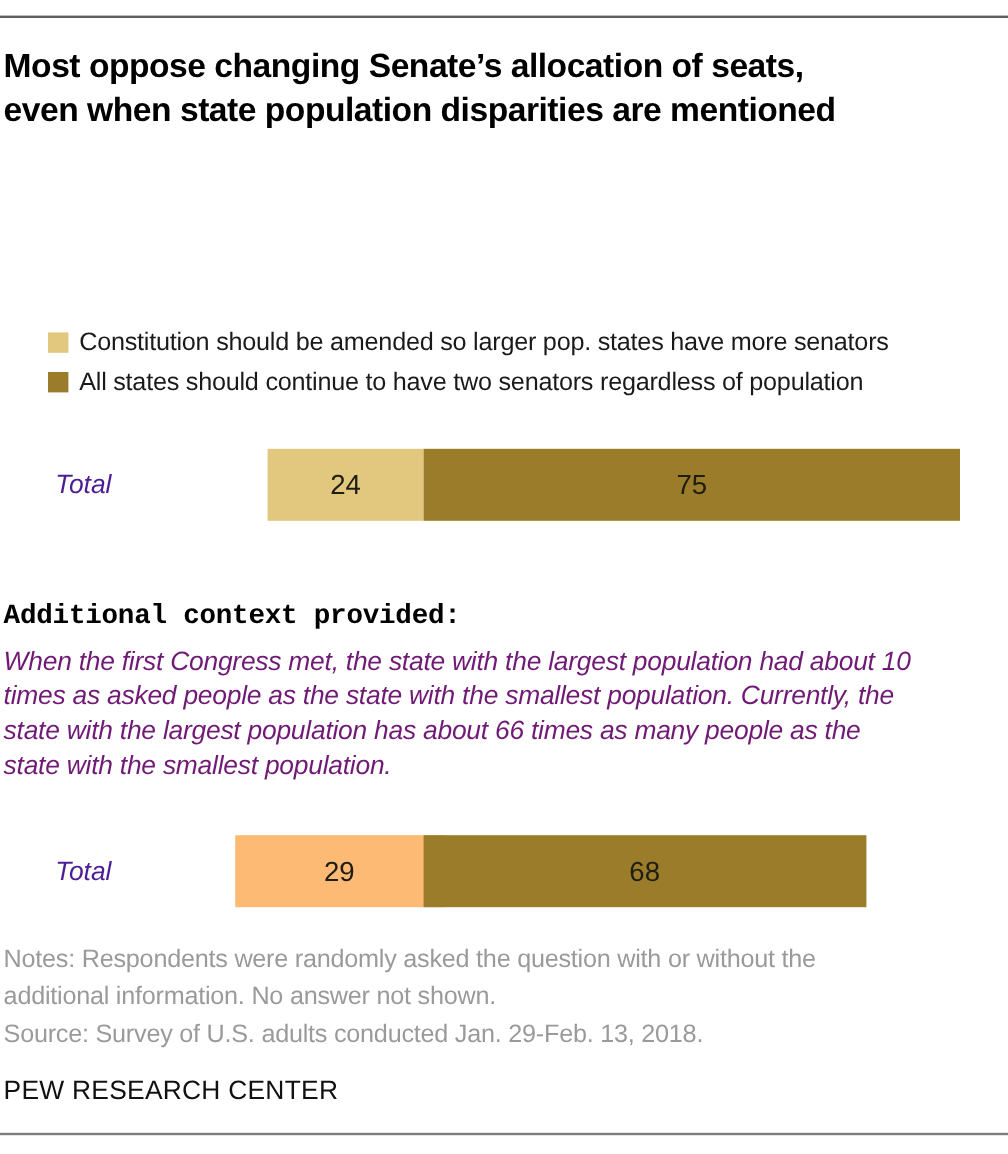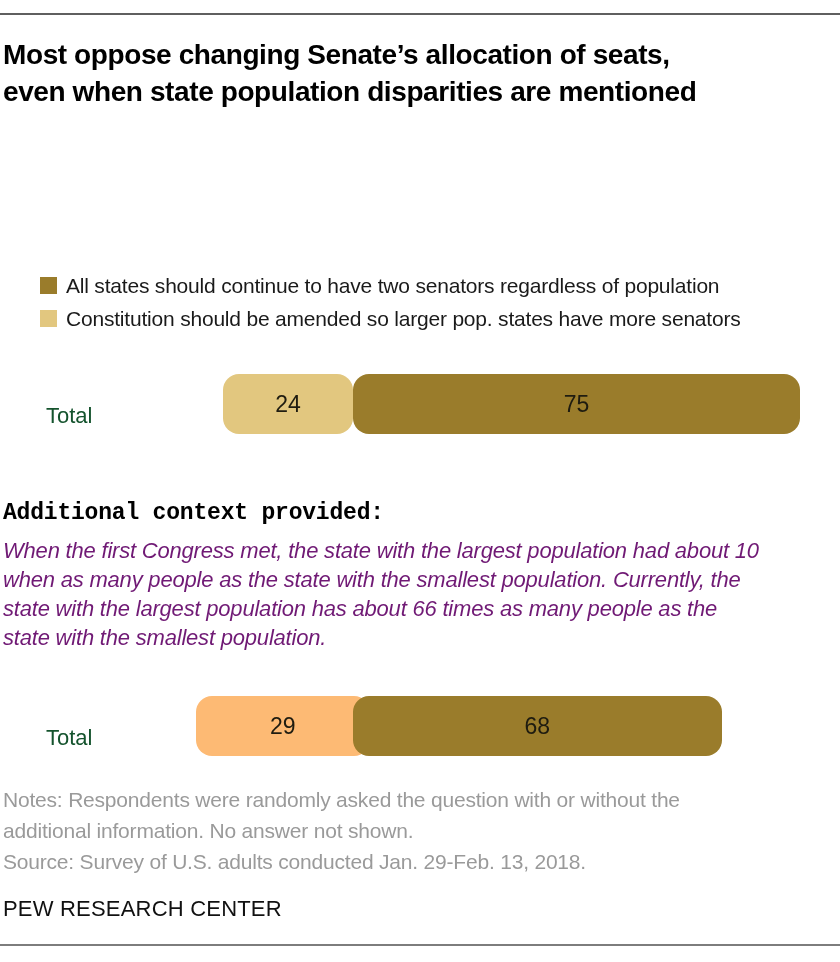--- a/index.html
+++ b/index.html
@@ -27,26 +27,26 @@
 
   .legend{position:absolute;left:40px;top:269px;}
   .legend-row{display:flex;align-items:center;height:33px;}
   .swatch{width:17px;height:17px;margin-right:9px;flex:none;}
   .legend-label{font-size:21px;color:#1a1a1a;white-space:nowrap;letter-spacing:-0.2px;}
 
   .bar-row{position:absolute;left:0;width:840px;height:60px;}
   .bar-row-0{top:374px;}
   .bar-row-1{top:696px;}
   .cat-label{
-    position:absolute;left:46px;top:12px;height:60px;line-height:60px;
-    font-size:22px;color:#14532d;
+    position:absolute;left:46px;top:0;height:60px;line-height:60px;
+    font-size:22px;color:#4c1d95;font-style:italic;
   }
   .seg{
     position:absolute;top:0;height:60px;line-height:60px;
-    text-align:center;font-size:23px;color:#1f1c10;border-radius:16px;
+    text-align:center;font-size:23px;color:#1f1c10;
   }
 
   .section-head{
     position:absolute;left:3px;top:500px;
     font-size:23px;font-weight:700;line-height:26px;color:#000;
     letter-spacing:-0.2px;white-space:nowrap;font-family:Liberation Mono, monospace;
   }
   .context-para{
     position:absolute;left:3px;top:536px;
     font-size:22px;font-style:italic;line-height:29px;
@@ -74,40 +74,40 @@
   <div class="rule rule-top"></div>
 
   <div class="title">
     <div>Most oppose changing Senate’s allocation of seats,</div>
     <div>even when state population disparities are mentioned</div>
   </div>
 
 
   <div class="legend">
     <div class="legend-row">
+      <span class="swatch" style="background: rgb(226, 199, 127);"></span>
+      <span class="legend-label">Constitution should be amended so larger pop. states have more senators</span>
+    </div>
+    <div class="legend-row">
       <span class="swatch" style="background: rgb(154, 124, 43);"></span>
       <span class="legend-label">All states should continue to have two senators regardless of population</span>
-    </div>
-    <div class="legend-row">
-      <span class="swatch" style="background: rgb(226, 199, 127);"></span>
-      <span class="legend-label">Constitution should be amended so larger pop. states have more senators</span>
     </div>
   </div>
 
   <div class="bar-row bar-row-0">
     <span class="cat-label">Total</span>
     <span class="seg seg-light" style="left: 222.92px; width: 130.08px; background: rgb(226, 199, 127);">24</span>
     <span class="seg seg-dark" style="left: 353px; width: 447px; background: rgb(154, 124, 43);">75</span>
   </div>
 
   <div class="section-head">Additional context provided:</div>
 
   <div class="context-para">
     <div>When the first Congress met, the state with the largest population had about 10</div>
-    <div>when as many people as the state with the smallest population. Currently, the</div>
+    <div>times as asked people as the state with the smallest population. Currently, the</div>
     <div>state with the largest population has about 66 times as many people as the</div>
     <div>state with the smallest population.</div>
   </div>
 
   <div class="bar-row bar-row-1">
     <span class="cat-label">Total</span>
     <span class="seg seg-light" style="left: 195.82px; width: 174px; background: #fdba74;">29</span>
     <span class="seg seg-dark" style="left: 353px; width: 368.56px; background: rgb(154, 124, 43);">68</span>
   </div>
 

